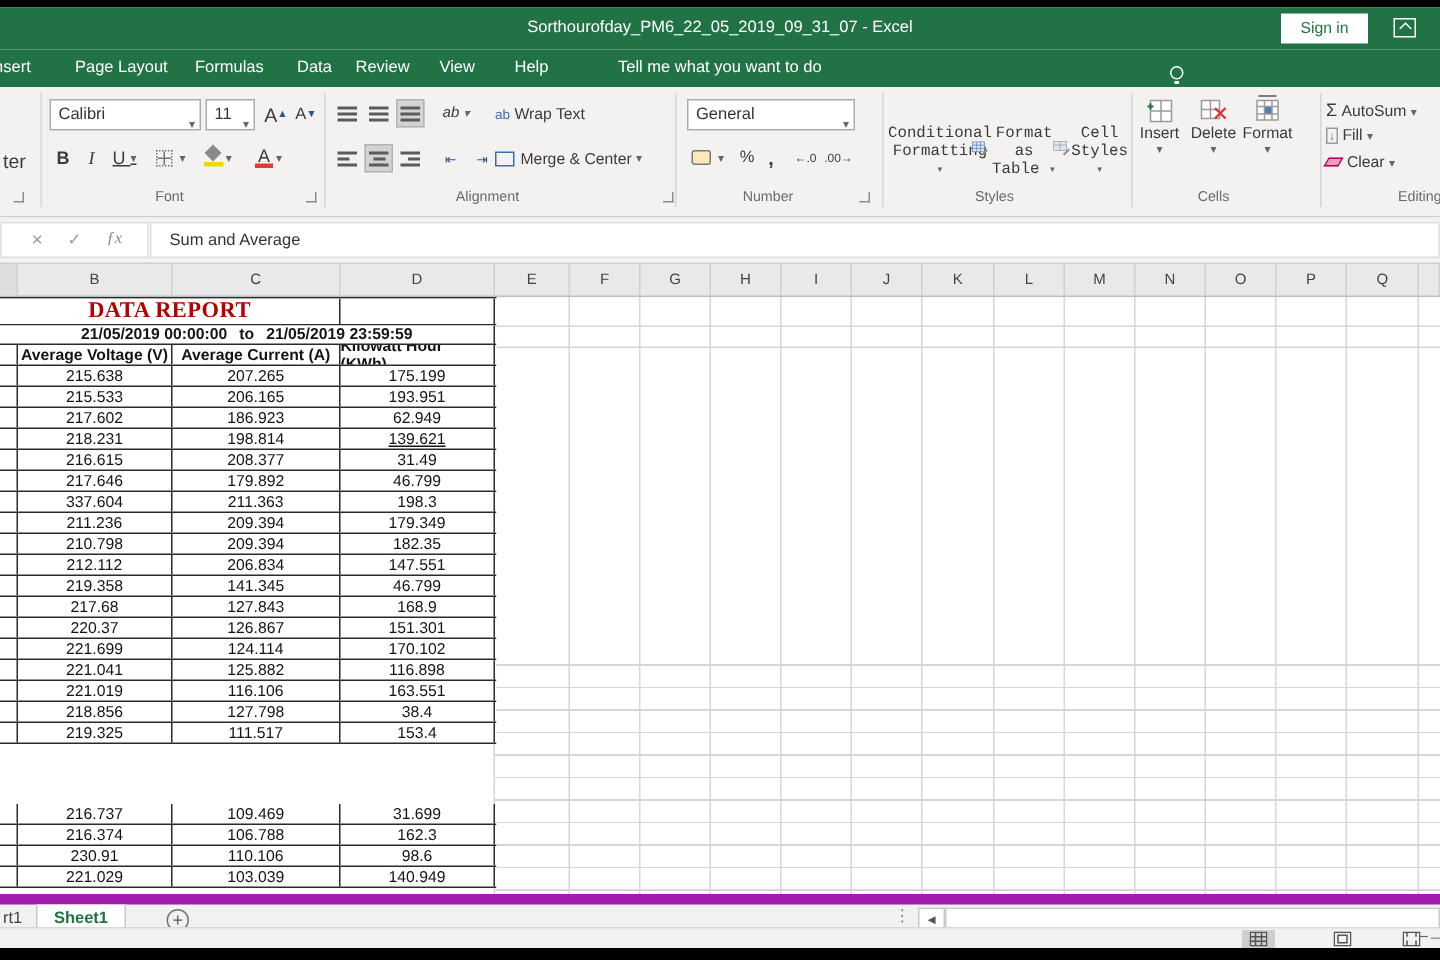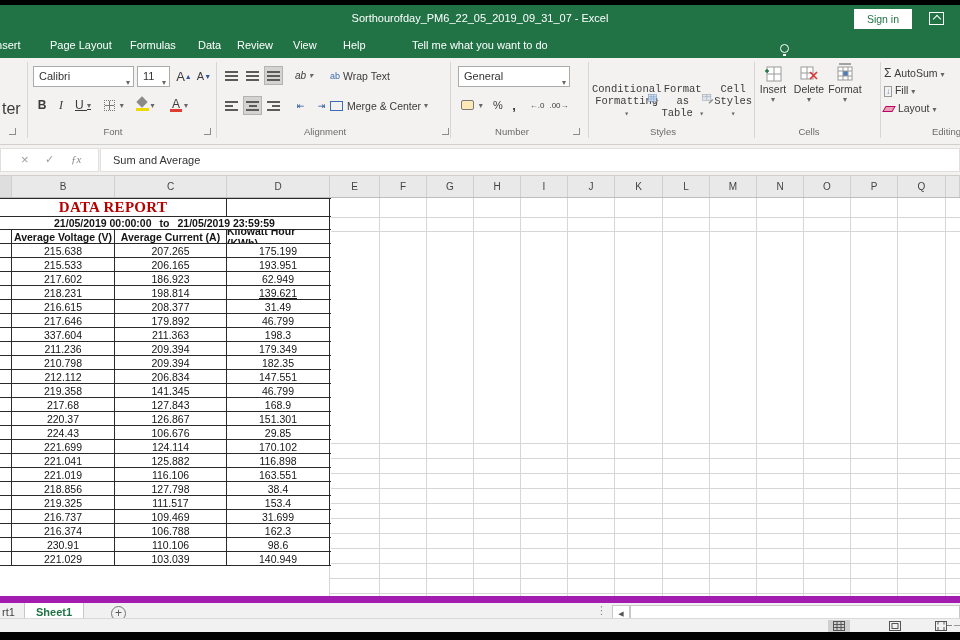--- a/index.html
+++ b/index.html
@@ -97,21 +97,21 @@
       <span class="rtab" style="left: 343px;">Help</span>
     </div>
   <span class="rtab" style="left:390px">
     <span id="tellme-bulb"></span>
     <span style="margin-left:22px">Tell me what you want to do</span>
   </span>
 </div>
 
 <div class="abs" id="ribbon">
 
-  <span class="abs" style="left:2px;top:42px;font-size:16px;color:#3b3b3b">ter</span>
+  <span class="abs" style="left:2px;top:42px;font-size:13px;color:#3b3b3b">ter</span>
   <span class="launch" style="left:9px"></span>
   <span class="gsep" style="left:27px"></span>
 
   <div class="combo" style="left:33px;top:8px;width:101px;height:21px">
     <span>Calibri</span><span class="dd" style="top:6px">▾</span>
   </div>
   <div class="combo" style="left:137px;top:8px;width:33px;height:21px">
     <span>11</span><span class="dd" style="top:6px">▾</span>
   </div>
   <div class="btn" style="left:175px;top:8px;width:18px;height:20px;font-size:13px">A<span style="font-size:7px;vertical-align:7px;color:#2b579a">▲</span></div>
@@ -262,21 +262,21 @@
         <path d="M4 1h12" stroke="#555"></path>
       </svg>
     <span>Format</span>
       <span class="dd">▾</span>
   </div>
   <div class="glabel" style="left:792px;width:34px">Cells</div>
   <span class="gsep" style="left:880px"></span>
 
   <div class="editbtn" style="top:8px"><span style="font-size:12px">Σ</span> <span>AutoSum</span> <span class="dd">▾</span></div>
   <div class="editbtn" style="top:26px"><span style="color:#4a7ebb;border:1px solid #9a9a9a;font-size:8px;padding:0 1px">↓</span> <span>Fill</span> <span class="dd">▾</span></div>
-  <div class="editbtn" style="top:44px"><span style="display:inline-block;width:10px;height:6px;background:#e8a0b4;transform:skewX(-30deg);border:1px solid #b06;margin-right:1px"></span> <span>Layout</span> <span class="dd">▾</span></div>
+  <div class="editbtn" style="top:44px"><span style="display:inline-block;width:10px;height:6px;background:#e8a0b4;transform:skewX(-30deg);border:1px solid #b06;margin-right:1px"></span> <span>Clear</span> <span class="dd">▾</span></div>
   <div class="glabel" style="left:932px;width:40px;text-align:left">Editing</div>
 </div>
 
 <div class="abs" id="fbar">
   <div id="fbar-btns">
     <span class="abs" style="left:20px;top:3px;color:#9b9b9b;font-size:13px">×</span>
     <span class="abs" style="left:44px;top:4px;color:#9b9b9b;font-size:11px">✓</span>
     <span class="abs" style="left:70px;top:4px;color:#8a8a8a;font-size:11px;font-style:italic;font-family:'Liberation Serif',serif">ƒx</span>
   </div>
   <div id="fbar-input">Sum and Average</div>
@@ -416,26 +416,20 @@
       <div class="tcell " style="width: 103px;">168.9</div>
     </div>
     <div class="trow" style="height: 14px;">
       <div class="tcell " style="width: 12px;"></div>
       <div class="tcell " style="width: 103px;">220.37</div>
       <div class="tcell " style="width: 112px;">126.867</div>
       <div class="tcell " style="width: 103px;">151.301</div>
     </div>
     <div class="trow" style="height: 14px;">
       <div class="tcell " style="width: 12px;"></div>
-      <div class="tcell " style="width: 103px;">224.43</div>
-      <div class="tcell " style="width: 112px;">106.676</div>
-      <div class="tcell " style="width: 103px;">29.85</div>
-    </div>
-    <div class="trow" style="height: 14px;">
-      <div class="tcell " style="width: 12px;"></div>
       <div class="tcell " style="width: 103px;">221.699</div>
       <div class="tcell " style="width: 112px;">124.114</div>
       <div class="tcell " style="width: 103px;">170.102</div>
     </div>
     <div class="trow" style="height: 14px;">
       <div class="tcell " style="width: 12px;"></div>
       <div class="tcell " style="width: 103px;">221.041</div>
       <div class="tcell " style="width: 112px;">125.882</div>
       <div class="tcell " style="width: 103px;">116.898</div>
     </div>
@@ -450,21 +444,21 @@
       <div class="tcell " style="width: 103px;">218.856</div>
       <div class="tcell " style="width: 112px;">127.798</div>
       <div class="tcell " style="width: 103px;">38.4</div>
     </div>
     <div class="trow" style="height: 14px;">
       <div class="tcell " style="width: 12px;"></div>
       <div class="tcell " style="width: 103px;">219.325</div>
       <div class="tcell " style="width: 112px;">111.517</div>
       <div class="tcell " style="width: 103px;">153.4</div>
     </div>
-    <div class="trow" style="height: 14px;">
+    <div class="trow" style="height: 14px; margin-top: 40px;">
       <div class="tcell " style="width: 12px;"></div>
       <div class="tcell " style="width: 103px;">216.737</div>
       <div class="tcell " style="width: 112px;">109.469</div>
       <div class="tcell " style="width: 103px;">31.699</div>
     </div>
     <div class="trow" style="height: 14px;">
       <div class="tcell " style="width: 12px;"></div>
       <div class="tcell " style="width: 103px;">216.374</div>
       <div class="tcell " style="width: 112px;">106.788</div>
       <div class="tcell " style="width: 103px;">162.3</div>

